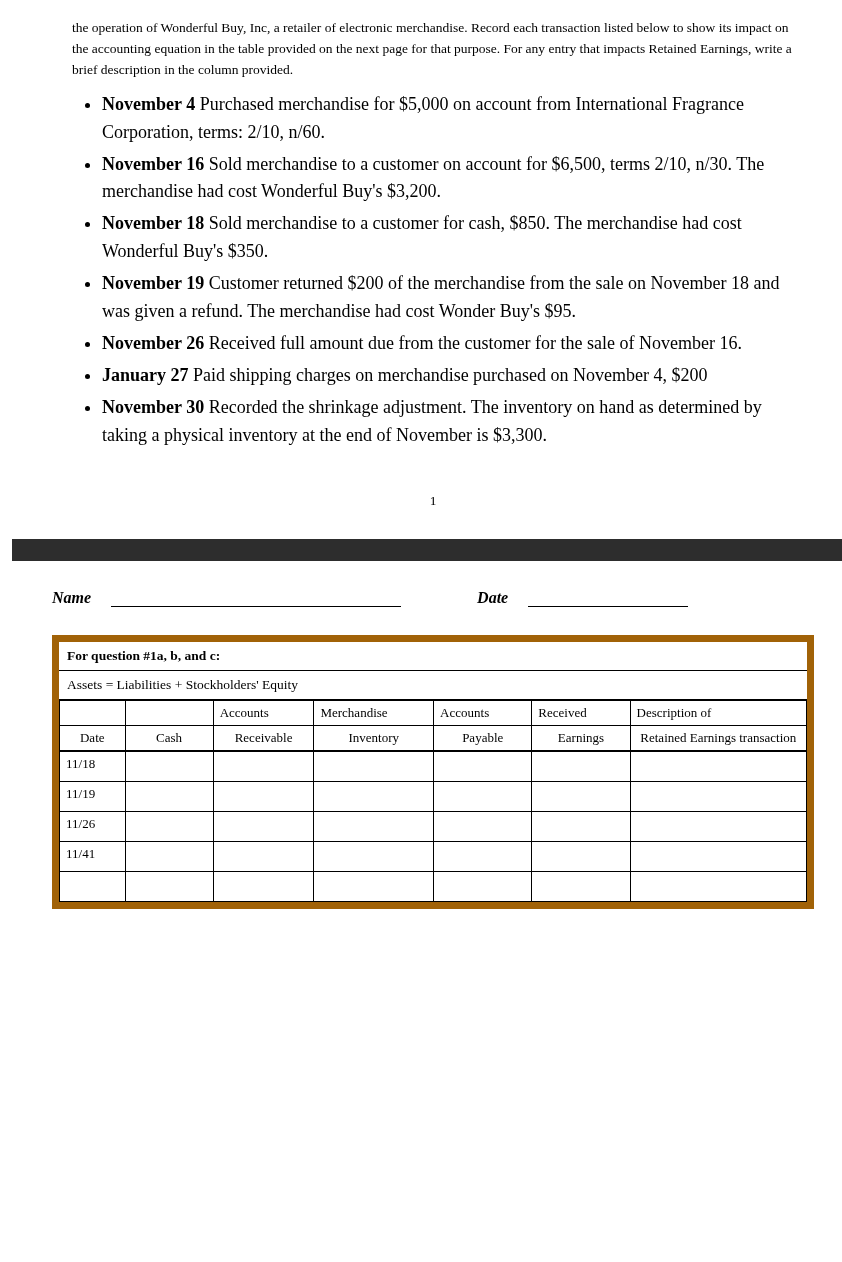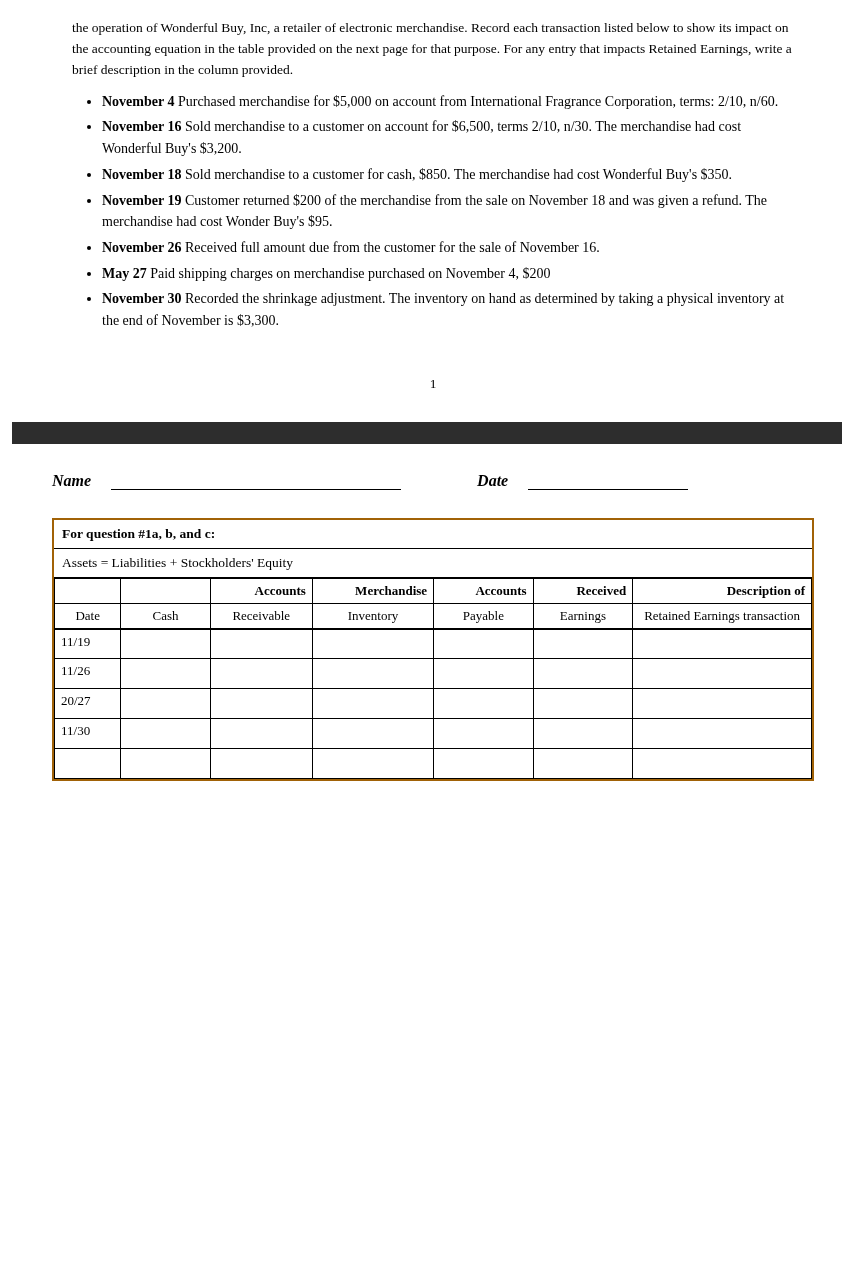--- a/index.html
+++ b/index.html
@@ -32,21 +32,21 @@
 
     .intro-text {
       font-size: 13.5px;
       line-height: 1.55;
       margin-bottom: 10px;
     }
 
     .bullet-list {
       list-style: disc;
       padding-left: 30px;
-      font-size: 14px;
+      font-size: 18px;
       line-height: 1.55;
     }
 
     .bullet-list li {
       margin-bottom: 4px;
     }
 
     .bullet-list li .date-label {
       font-weight: bold;
     }
@@ -104,21 +104,21 @@
 
     .date-line {
       border-bottom: 1px solid #000;
       width: 160px;
       height: 18px;
       display: inline-block;
     }
 
     
     .question-table-wrapper {
-      border: 2px solid #a16207;
+      border: 7px solid #a16207;
       width: 100%;
     }
 
     .question-header {
       padding: 6px 8px;
       font-size: 13.5px;
       font-weight: bold;
       border-bottom: 1px solid #000;
       background: #fff;
     }
@@ -139,22 +139,22 @@
     .accounting-table th,
     .accounting-table td {
       border: 1px solid #000;
       padding: 4px 6px;
       vertical-align: top;
       min-height: 28px;
     }
 
     .accounting-table .header-top th {
       border-bottom: 1px solid #000;
-      text-align: right;
-      font-weight: bold;
+      text-align: left;
+      font-weight: normal;
     }
 
     .accounting-table .header-bottom th {
       border-bottom: 2px solid #000;
       text-align: center;
       font-weight: normal;
     }
 
     .accounting-table td {
       height: 30px;
@@ -196,21 +196,21 @@
   <div class="top-section">
     <p class="intro-text">the operation of Wonderful Buy, Inc, a retailer of electronic merchandise.   Record each transaction listed below to show its impact on the accounting equation in the table provided on the next page for that purpose.  For any entry that impacts Retained Earnings, write a brief description in the column provided.</p>
 
     <ul class="bullet-list">
 
     <li><span class="date-label"><strong>November 4</strong></span>  Purchased merchandise for $5,000 on account from International Fragrance Corporation, terms: 2/10, n/60.</li>
         <li><span class="date-label"><strong>November 16</strong></span>  Sold merchandise to a customer on account for $6,500, terms 2/10, n/30.  The merchandise had cost Wonderful Buy's $3,200.</li>
         <li><span class="date-label"><strong>November 18</strong></span>  Sold merchandise to a customer for cash, $850. The merchandise had cost Wonderful Buy's $350.</li>
         <li><span class="date-label"><strong>November 19</strong></span>  Customer returned $200 of the merchandise from the sale on November 18 and was given a refund.  The merchandise had cost Wonder Buy's $95.</li>
         <li><span class="date-label"><strong>November 26</strong></span>  Received full amount due from the customer for the sale of November 16.</li>
-        <li><span class="date-label"><strong>May 27</strong></span>  Paid shipping charges on merchandise purchased on November 4, $200</li>
+        <li><span class="date-label"><strong>January 27</strong></span>  Paid shipping charges on merchandise purchased on November 4, $200</li>
         <li><span class="date-label"><strong>November 30</strong></span>  Recorded the shrinkage adjustment. The inventory on hand as determined by taking a physical inventory at the end of November is $3,300.</li>
       </ul>
 
     <div class="page-number-area">
       <span>1</span>
     </div>
   </div>
 
   <div class="dark-bar"></div>
 
@@ -255,48 +255,48 @@
             <th>Receivable</th>
             <th>Inventory</th>
             <th>Payable</th>
             <th>Earnings</th>
             <th>Retained Earnings transaction</th>
           </tr>
         </thead>
         <tbody id="table-body">
 
             <tr>
+              <td>11/18</td>
+              <td></td>
+              <td></td>
+              <td></td>
+              <td></td>
+              <td></td>
+              <td></td>
+            </tr>
+            <tr>
               <td>11/19</td>
               <td></td>
               <td></td>
               <td></td>
               <td></td>
               <td></td>
               <td></td>
             </tr>
             <tr>
               <td>11/26</td>
               <td></td>
               <td></td>
               <td></td>
               <td></td>
               <td></td>
               <td></td>
             </tr>
             <tr>
-              <td>20/27</td>
-              <td></td>
-              <td></td>
-              <td></td>
-              <td></td>
-              <td></td>
-              <td></td>
-            </tr>
-            <tr>
-              <td>11/30</td>
+              <td>11/41</td>
               <td></td>
               <td></td>
               <td></td>
               <td></td>
               <td></td>
               <td></td>
             </tr>
             <tr>
               <td></td>
               <td></td>

